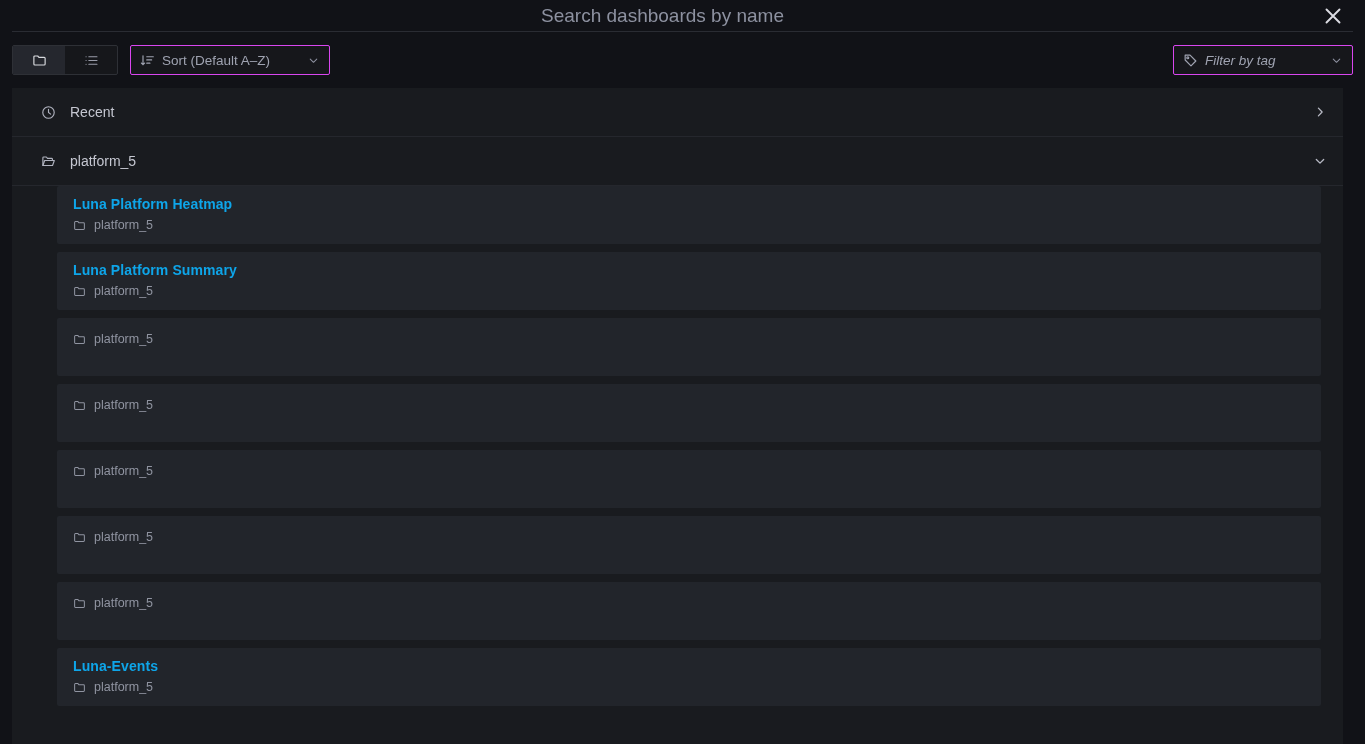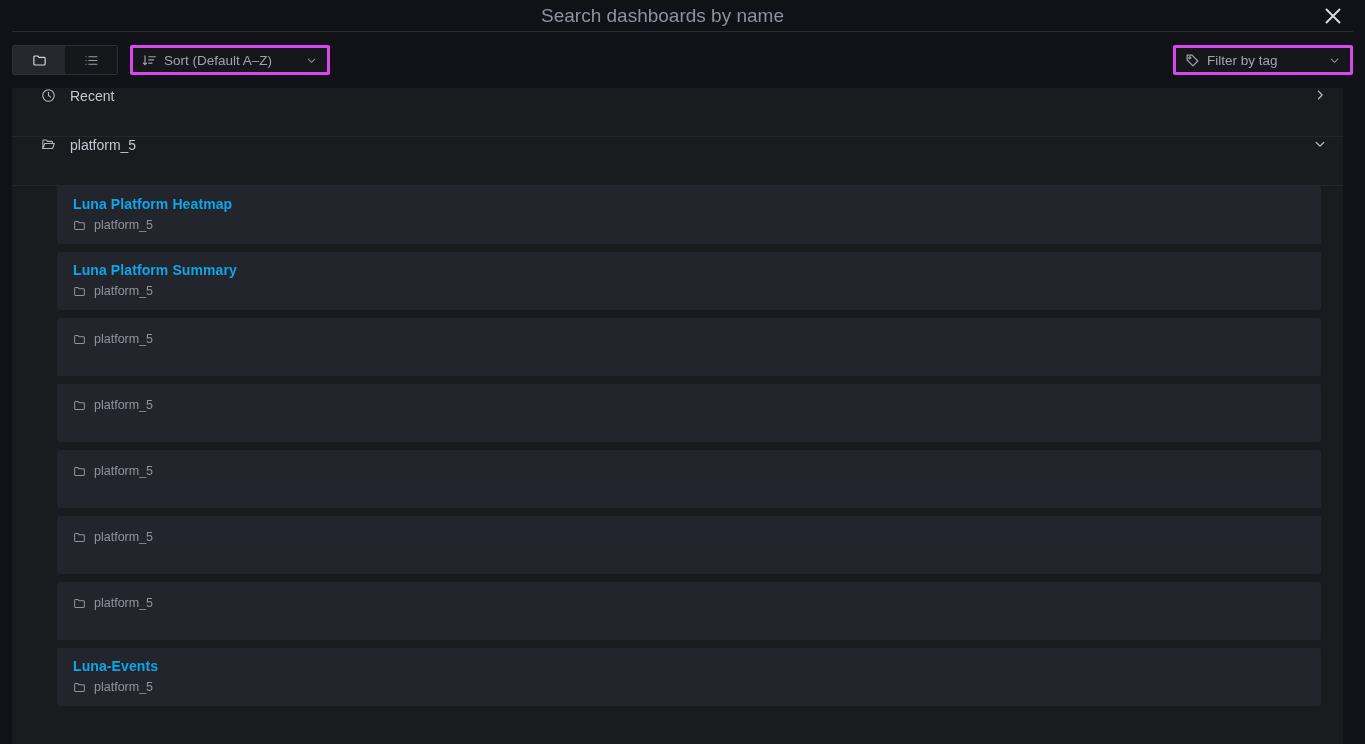--- a/index.html
+++ b/index.html
@@ -90,49 +90,49 @@
     color: #9a9daa;
   }
   .view-btn.active {
     background: #25272e;
     color: #d8d9de;
   }
   .view-btn svg { display: block; }
 
   .select-box {
     height: 30px;
-    border: 3px solid #d946ef;
+    border: 1px solid #d946ef;
     border-radius: 2px;
     background: #16171b;
     display: flex;
     align-items: center;
     gap: 7px;
     padding: 0 9px;
     cursor: pointer;
     color: #9fa3b1;
     font-size: 13.5px;
     white-space: nowrap;
   }
   .select-box .chev { margin-left: auto; padding-left: 14px; color: #8d91a0; display: flex; }
   .select-box svg { display: block; }
   .sort-select { min-width: 200px; }
-  .tag-select { min-width: 180px; margin-left: auto; }
+  .tag-select { min-width: 180px; margin-left: auto; font-style: italic; }
 
   
   .results {
     margin: 0 22px 0 12px;
     background: #191b1f;
     height: calc(744px - 32px - 56px);
     overflow: hidden;
   }
 
   .section-row {
     height: 49px;
     display: flex;
-    align-items: flex-start;
+    align-items: center;
     padding: 0 16px 0 28px;
     cursor: pointer;
     border-bottom: 1px solid #25272d;
     color: #c5c7d1;
     font-size: 14px;
   }
   .section-row .sec-icon {
     width: 16px;
     display: flex;
     align-items: center;

